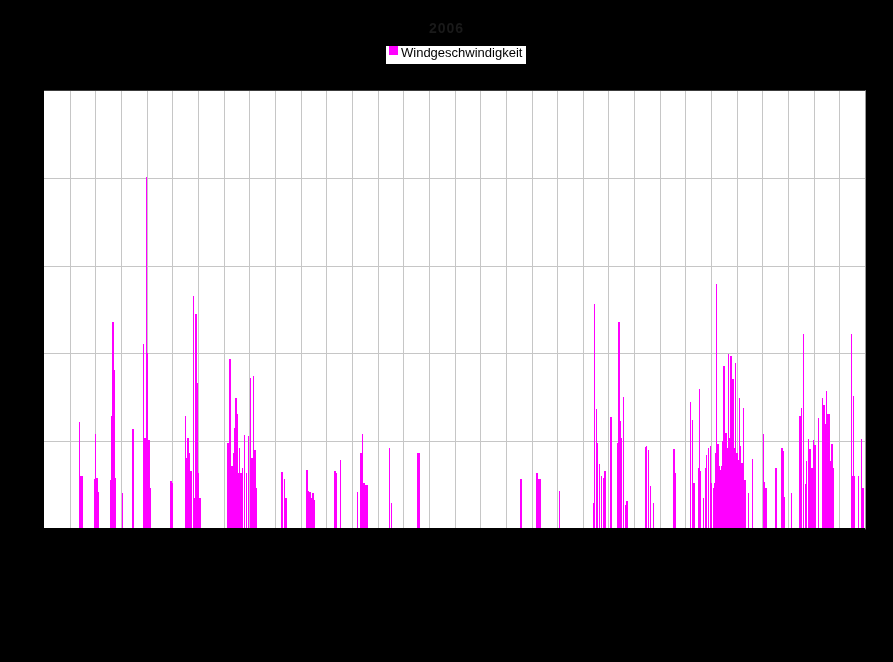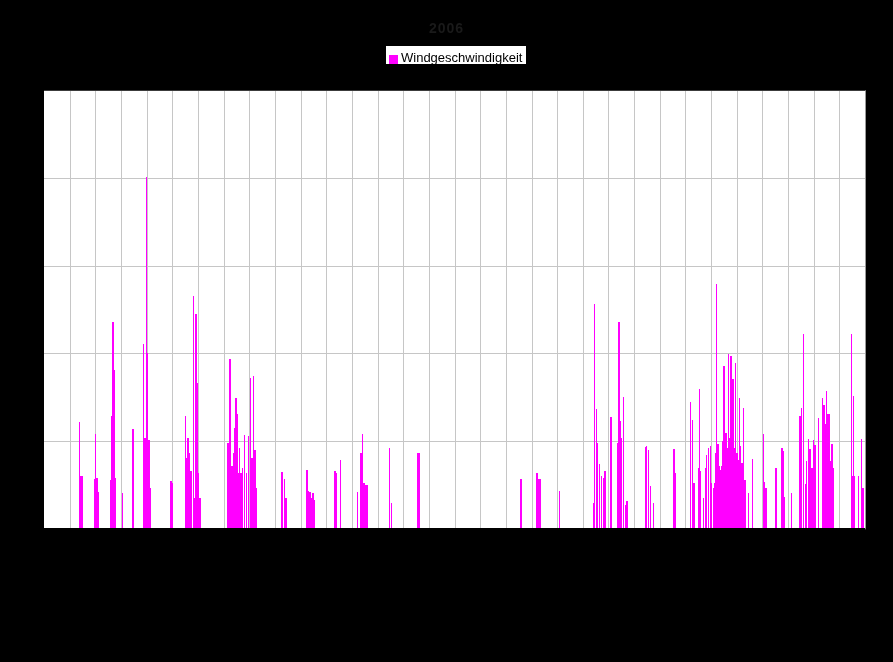--- a/index.html
+++ b/index.html
@@ -7,21 +7,21 @@
     width:893px;height:662px;background:#000;position:relative;overflow:hidden;
     font-family:"Liberation Sans", sans-serif;
   }
   .chart-title{
     position:absolute;top:20px;left:0;width:893px;text-align:center;
     font-size:14px;font-weight:bold;color:#1a1a1a;letter-spacing:1px;
   }
   .legend{
     position:absolute;left:385px;top:45px;height:20px;
     background:#fff;border:1px solid #000;
-    display:flex;align-items:flex-end;padding:0 4px 0 3px;gap:3px;box-sizing:border-box;
+    display:flex;align-items:flex-start;padding:0 4px 0 3px;gap:3px;box-sizing:border-box;
   }
   .legend-swatch{width:9px;height:9px;background:#ff00ff;flex:0 0 auto;}
   .legend-label{font-size:13px;color:#000;white-space:nowrap;line-height:1;}
   .plot{
     position:absolute;left:44px;top:90px;width:821px;height:437px;
     background:#fff;
     border-top:1px solid #3c3c3c;
     border-right:1px solid #9a9a9a;
     border-bottom:2px solid #000;
     box-sizing:content-box;

